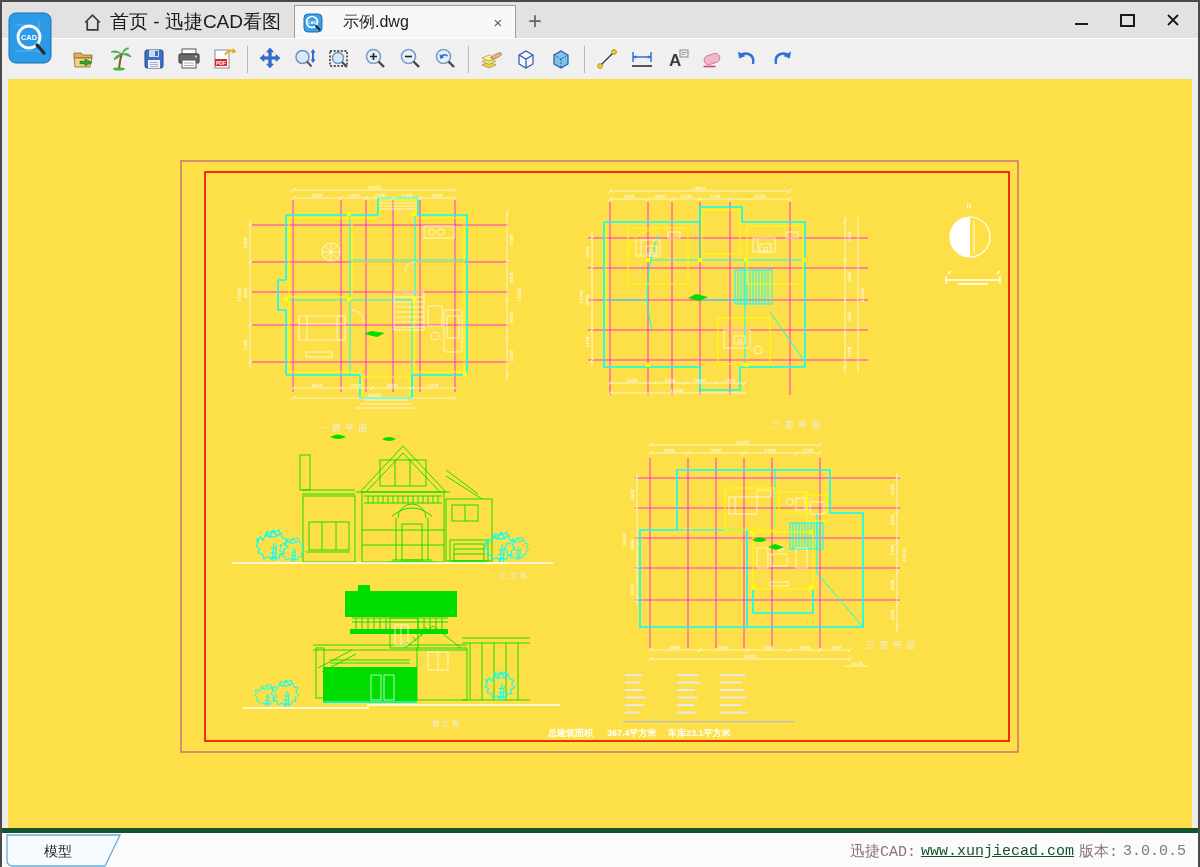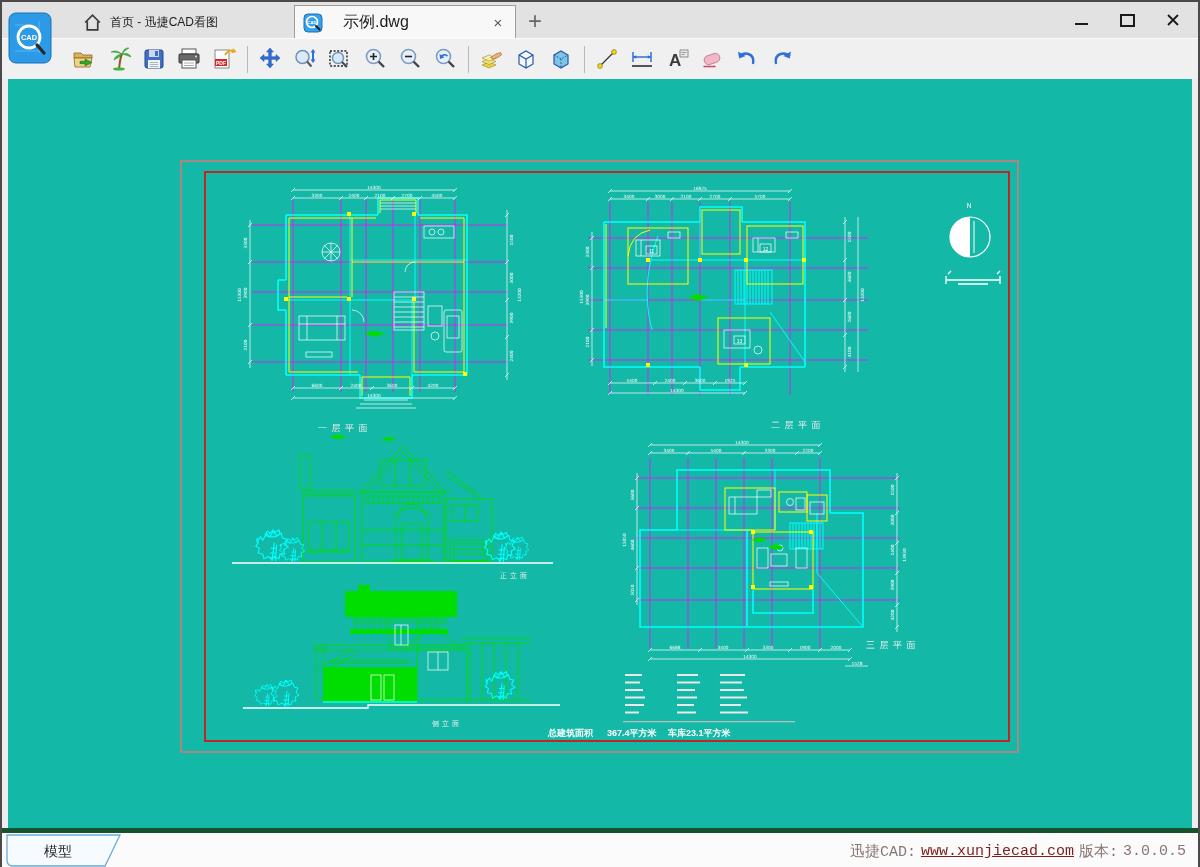--- a/index.html
+++ b/index.html
@@ -1,37 +1,37 @@
 <!DOCTYPE html>
 <html><head>
 <meta charset="utf-8">
 <style>
   html,body{margin:0;padding:0;background:#555;}
   .window{position:relative;width:1200px;height:867px;background:#ececec;overflow:hidden;
           font-family:"Liberation Sans",sans-serif;box-shadow:inset 0 0 0 2px #4a4a4a;}
   
   .tabbar{position:absolute;left:2px;top:2px;right:2px;height:36px;background:#e2e2e2;border-bottom:1px solid #c6c6c6;}
   .logo{position:absolute;left:8px;top:12px;width:44px;height:52px;z-index:10;}
-  .tab-home{position:absolute;left:70px;top:4px;height:32px;display:flex;align-items:center;gap:7px;padding:0 10px;color:#1c1c1c;font-size:12px;}
+  .tab-home{position:absolute;left:70px;top:4px;height:32px;display:flex;align-items:center;gap:7px;padding:0 10px;color:#1c1c1c;font-size:19px;}
   .tab-doc{position:absolute;left:292px;top:3px;width:222px;height:34px;background:#f8f8f8;border:1px solid #9e9e9e;border-bottom:none;
            display:flex;align-items:center;gap:20px;padding:0 8px;box-sizing:border-box;font-size:16px;color:#1c1c1c;}
   .tab-doc .close{margin-left:auto;color:#555;font-size:15px;width:18px;text-align:center;cursor:default;}
   .newtab{position:absolute;left:520px;top:6px;width:26px;height:26px;color:#666;font-size:24px;font-weight:300;
           display:flex;align-items:center;justify-content:center;}
   .winctl{position:absolute;right:10px;top:4px;display:flex;gap:16px;}
   .wbtn{width:30px;height:28px;display:flex;align-items:center;justify-content:center;}
   .glyph-min{width:13px;height:2px;background:#1a1a1a;margin-top:8px;}
   .glyph-max{width:11px;height:9px;border:2px solid #1a1a1a;}
   
   .toolbar{position:absolute;left:2px;top:38px;right:2px;height:41px;background:#f0f0f0;border-top:1px solid #fdfdfd;
            display:flex;align-items:center;padding-left:68px;box-sizing:border-box;}
   .tbtn{width:28px;height:30px;display:flex;align-items:center;justify-content:center;margin-right:7px;}
   .tsep{width:1px;height:27px;background:#b9b9b9;margin:0 8px 0 2px;}
   
-  .canvas{position:absolute;left:8px;top:79px;width:1184px;height:749px;background:#14b8a6;cursor:crosshair;}
+  .canvas{position:absolute;left:8px;top:79px;width:1184px;height:749px;background:#fde047;cursor:crosshair;}
   .canvas svg{display:block;}
   .cy{stroke:#00ffff;fill:none;stroke-width:1}
   .cy2{stroke:#00ffff;fill:none;stroke-width:1.6}
   .mg{stroke:#ff00ff;fill:none;stroke-width:.8}
   .yl{stroke:#ffff00;fill:none;stroke-width:1}
   .wh{stroke:#ffffff;fill:none;stroke-width:.7}
   .wh2{stroke:#ffffff;fill:none;stroke-width:1.3}
   .gn{stroke:#00dd00;fill:none;stroke-width:.9}
   .gnf{fill:#00dd00;stroke:none}
   .ylf{fill:#ffff00;stroke:none}
@@ -40,21 +40,21 @@
   text.plabel{fill:#ededed;font-size:9px;letter-spacing:4.5px;font-family:"Liberation Sans",sans-serif;}
   text.plabel-s{fill:#ededed;font-size:7px;letter-spacing:3px;font-family:"Liberation Sans",sans-serif;}
   text.north{fill:#fff;font-size:6.5px;text-anchor:middle;}
   text.sum{fill:#fff;font-size:9px;font-weight:bold;font-family:"Liberation Sans",sans-serif;}
   text.rtag{fill:#fff;font-size:5px;text-anchor:middle;}
   
   .statusbar{position:absolute;left:2px;right:2px;top:828px;height:37px;background:#fbfbfb;border-top:5px solid #14532d;}
   .modeltab{position:absolute;left:2px;top:1px;}
   .sb-right{position:absolute;right:12px;top:0;height:37px;display:flex;align-items:center;gap:5px;
             font-size:15px;color:#8a7474;font-family:Liberation Mono, monospace;}
-  .sb-right a{color:#7f1d1d;text-decoration:underline;}
+  .sb-right a{color:#14532d;text-decoration:underline;}
 </style>
 </head>
 <body>
 
 <div class="window">
 
   <div class="tabbar">
     <div class="tab-home">
       <svg width="21" height="21" viewBox="0 0 20 20">
         <path d="M3,10 L10,3 L17,10 M5,9 V17 H15 V9" stroke="#3a3a3a" stroke-width="1.6" fill="none"></path>

